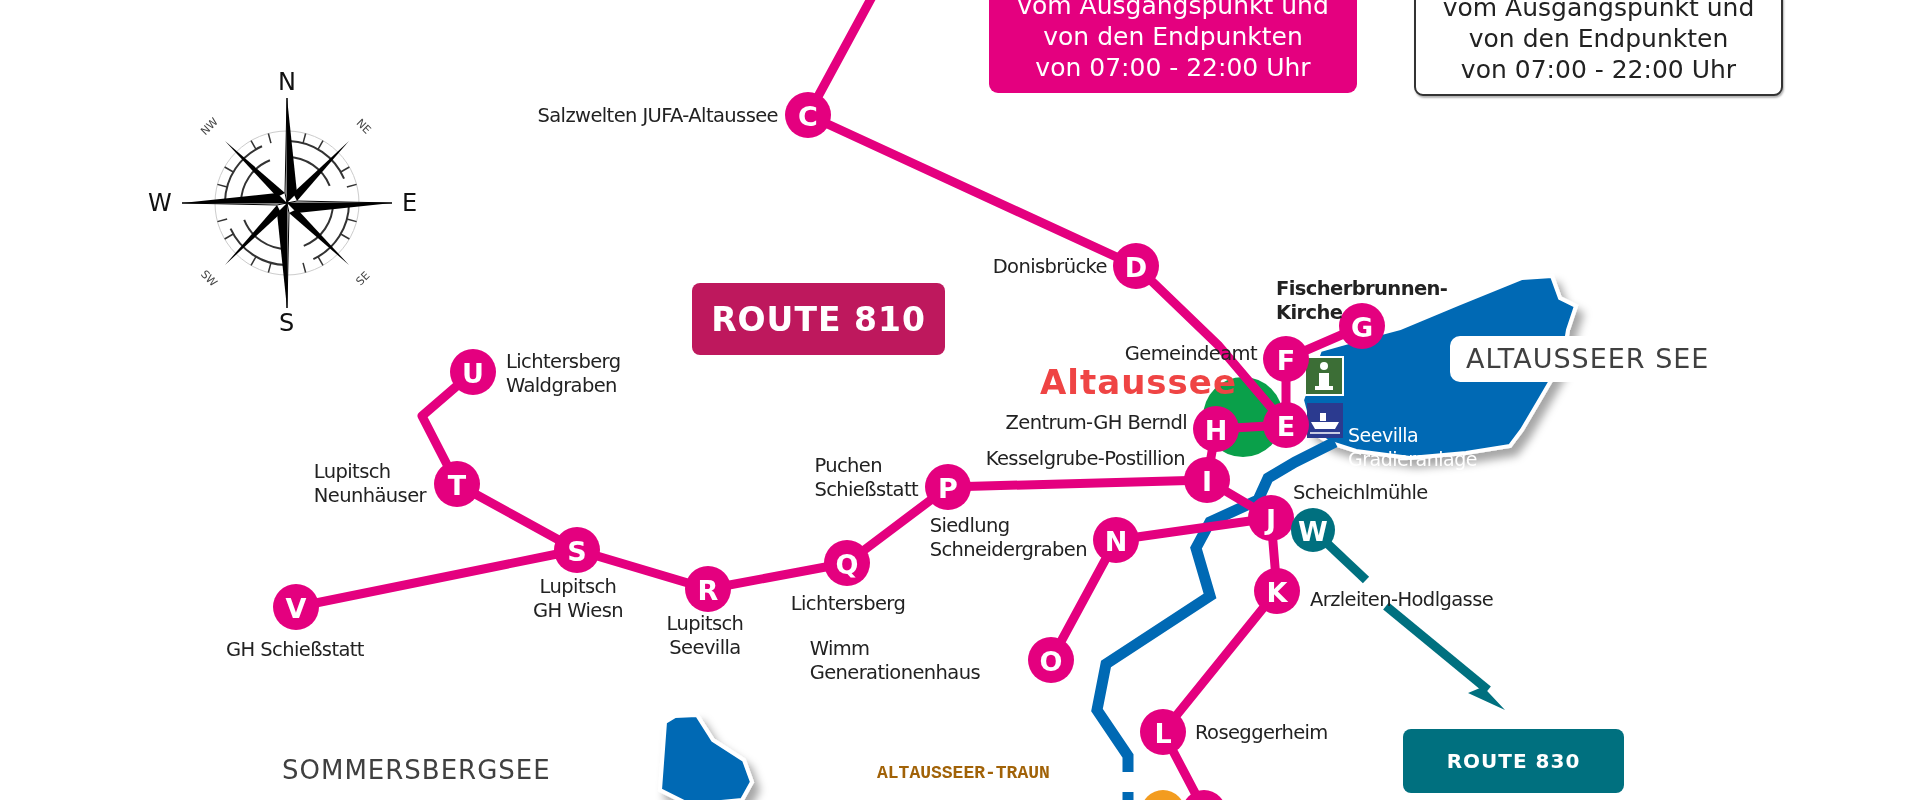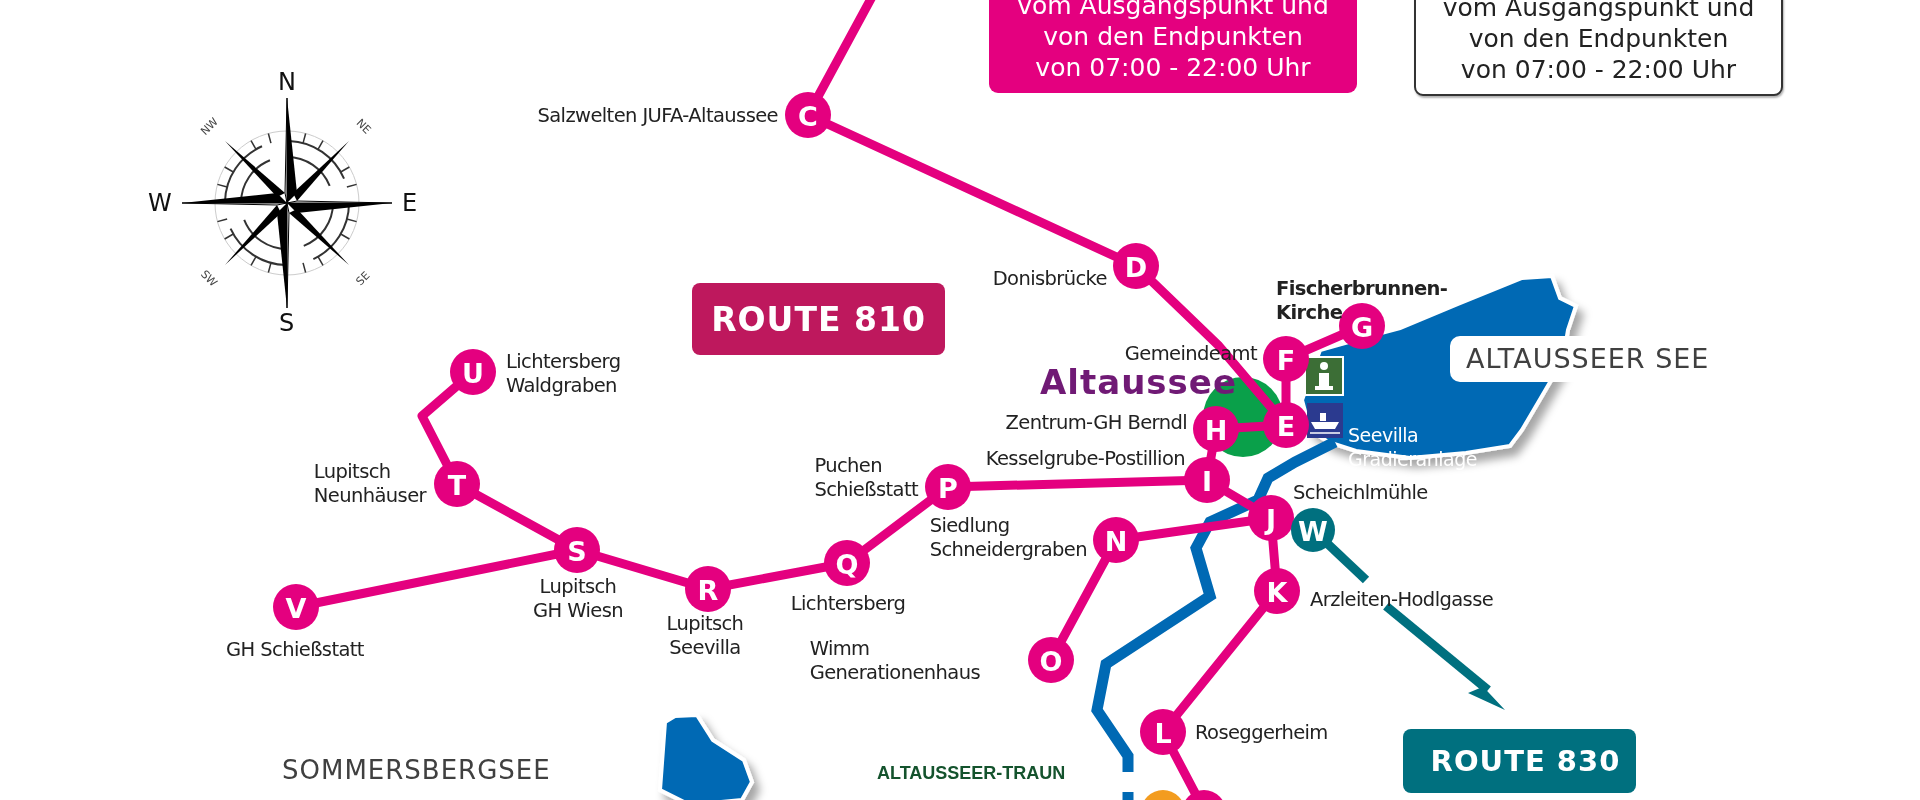--- a/index.html
+++ b/index.html
@@ -4,30 +4,30 @@
 <style>
   html,body{margin:0;padding:0;background:#ffffff;}
   body{width:1920px;height:800px;position:relative;overflow:hidden;font-family:"Liberation Sans",sans-serif;}
   #map{position:absolute;left:0;top:0;width:1920px;height:800px;}
   .info-box{position:absolute;border-radius:9px;text-align:center;font-family:"DejaVu Sans",sans-serif;font-size:25px;line-height:31px;box-sizing:border-box;}
   .info-pink{left:989px;top:-10px;width:368px;height:103px;background:#e4007f;color:#fff;padding-top:-4px;}
   .info-white{left:1414px;top:-10px;width:369px;height:106px;background:#fff;color:#222;border:2px solid #333;box-shadow:1px 2px 2px rgba(0,0,0,0.3);}
   .info-box .ln{display:block;white-space:nowrap;}
   .route-badge{position:absolute;border-radius:8px;color:#fff;font-family:"DejaVu Sans",sans-serif;font-weight:bold;font-size:33px;display:flex;align-items:center;justify-content:center;letter-spacing:1px;}
   .route-810{left:692px;top:283px;width:253px;height:72px;background:#be185d;}
-  .route-830{left:1403px;top:729px;width:221px;height:64px;background:#00707f;font-size:29px;padding-left:12px;}
+  .route-830{left:1403px;top:729px;width:221px;height:64px;background:#00707f;font-size:20px;}
   .lbl{position:absolute;font-size:19.5px;line-height:24px;color:#222;white-space:nowrap;font-family:"DejaVu Sans",sans-serif;letter-spacing:-0.6px;}
   .lbl.r{text-align:left;}
   .lbl.c{text-align:center;}
   .lbl .ln{display:block;}
-  .town{position:absolute;left:1040px;top:362px;font-family:"DejaVu Sans",sans-serif;font-weight:bold;font-size:34px;color:#701a75;letter-spacing:1px;}
+  .town{position:absolute;left:1040px;top:362px;font-family:"DejaVu Sans",sans-serif;font-weight:bold;font-size:34px;color:#ef4444;letter-spacing:1px;}
   .lake-label{position:absolute;font-family:"DejaVu Sans",sans-serif;font-weight:normal;color:#404040;letter-spacing:1px;}
   .lake-altaussee{left:1450px;top:336px;height:46px;padding:0 12px 0 16px;background:#fff;border-radius:10px 0 0 10px;font-size:27px;line-height:46px;}
   .lake-sommersberg{left:270px;top:748px;height:44px;padding:0 18px 0 12px;background:#fff;border-radius:0 10px 10px 0;font-size:26px;line-height:44px;}
-  .river-label{position:absolute;left:877px;top:763px;font-family:Liberation Sans, sans-serif;font-weight:bold;font-size:18px;color:#14532d;}
+  .river-label{position:absolute;left:877px;top:763px;font-family:Liberation Mono, monospace;font-weight:bold;font-size:18px;color:#a16207;}
   .seevilla{position:absolute;left:1348px;top:393px;font-size:19px;line-height:24px;color:#fff;font-family:"DejaVu Sans",sans-serif;letter-spacing:-0.5px;margin-top:30px;}
   .seevilla .ln{display:block;}
   .compass-lbl{position:absolute;font-family:"DejaVu Sans",sans-serif;font-size:24px;color:#111;}
   .compass-sub{position:absolute;font-family:"DejaVu Sans",sans-serif;font-size:11px;color:#444;}
   .stop{cursor:pointer;}
   .stop-letter{font-family:"DejaVu Sans",sans-serif;font-weight:bold;font-size:27px;fill:#fff;text-anchor:middle;dominant-baseline:central;}
 </style>
 </head>
 <body>
 
@@ -231,21 +231,21 @@
 <div class="compass-lbl" style="left:148px;top:189px;">W</div>
 <div class="compass-lbl" style="left:402px;top:189px;">E</div>
 <div class="compass-sub" style="left:200px;top:120px;transform:rotate(-45deg);">NW</div>
 <div class="compass-sub" style="left:356px;top:120px;transform:rotate(45deg);">NE</div>
 <div class="compass-sub" style="left:200px;top:272px;transform:rotate(45deg);">SW</div>
 <div class="compass-sub" style="left:356px;top:272px;transform:rotate(-45deg);">SE</div>
 
 <div class="lbl r" style="right:1142px;top:104px;">
     <span class="ln">Salzwelten JUFA-Altaussee</span>
   </div>
-<div class="lbl r" style="right:813px;top:255px;margin-top:12px;">
+<div class="lbl r" style="right:813px;top:255px;">
     <span class="ln">Donisbrücke</span>
   </div>
 <div class="lbl" style="left:1276px;top:277px;font-weight:bold;">
     <span class="ln">Fischerbrunnen-</span>
     <span class="ln">Kirche</span>
   </div>
 <div class="lbl r" style="right:663px;top:342px;">
     <span class="ln">Gemeindeamt</span>
   </div>
 <div class="lbl r" style="right:733px;top:411px;">

